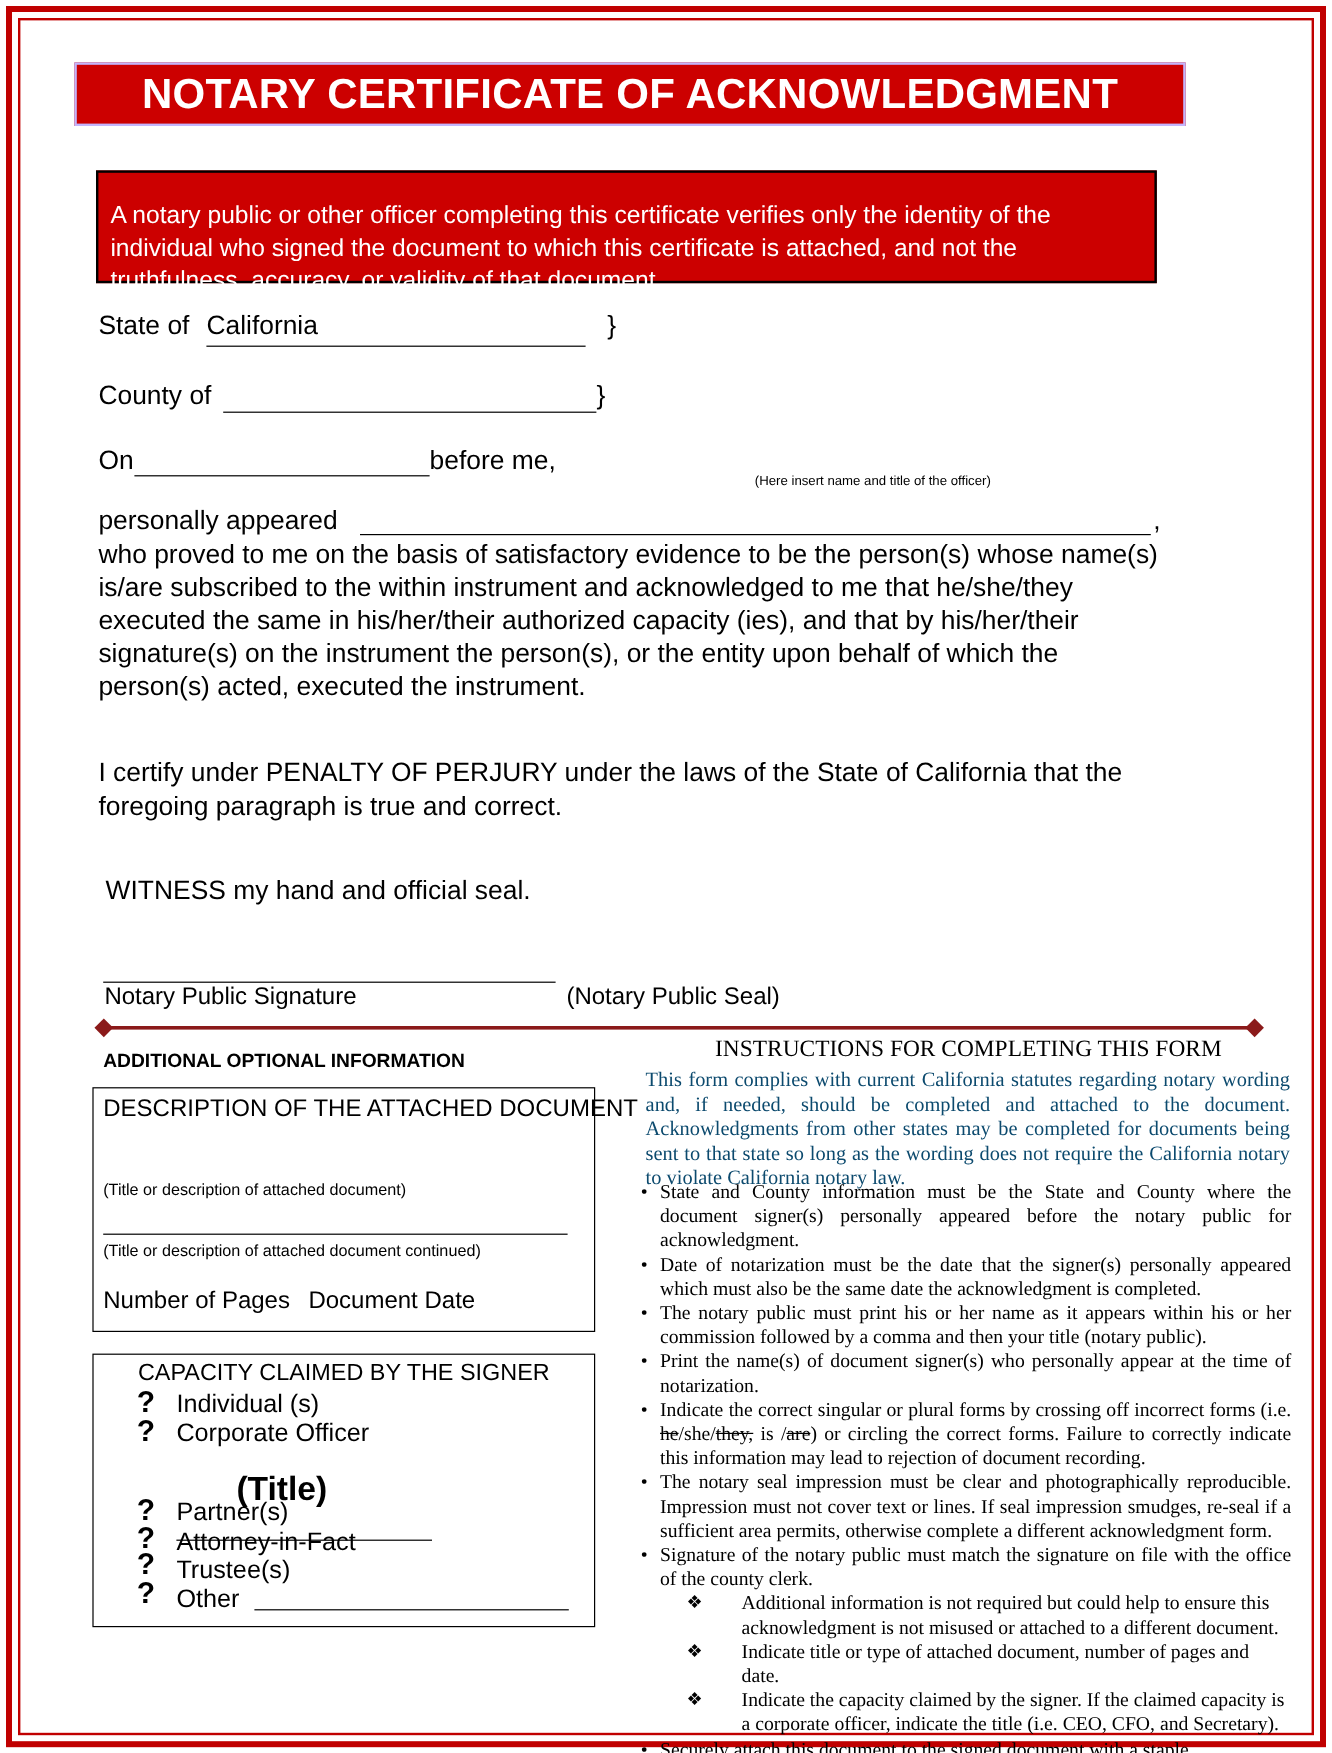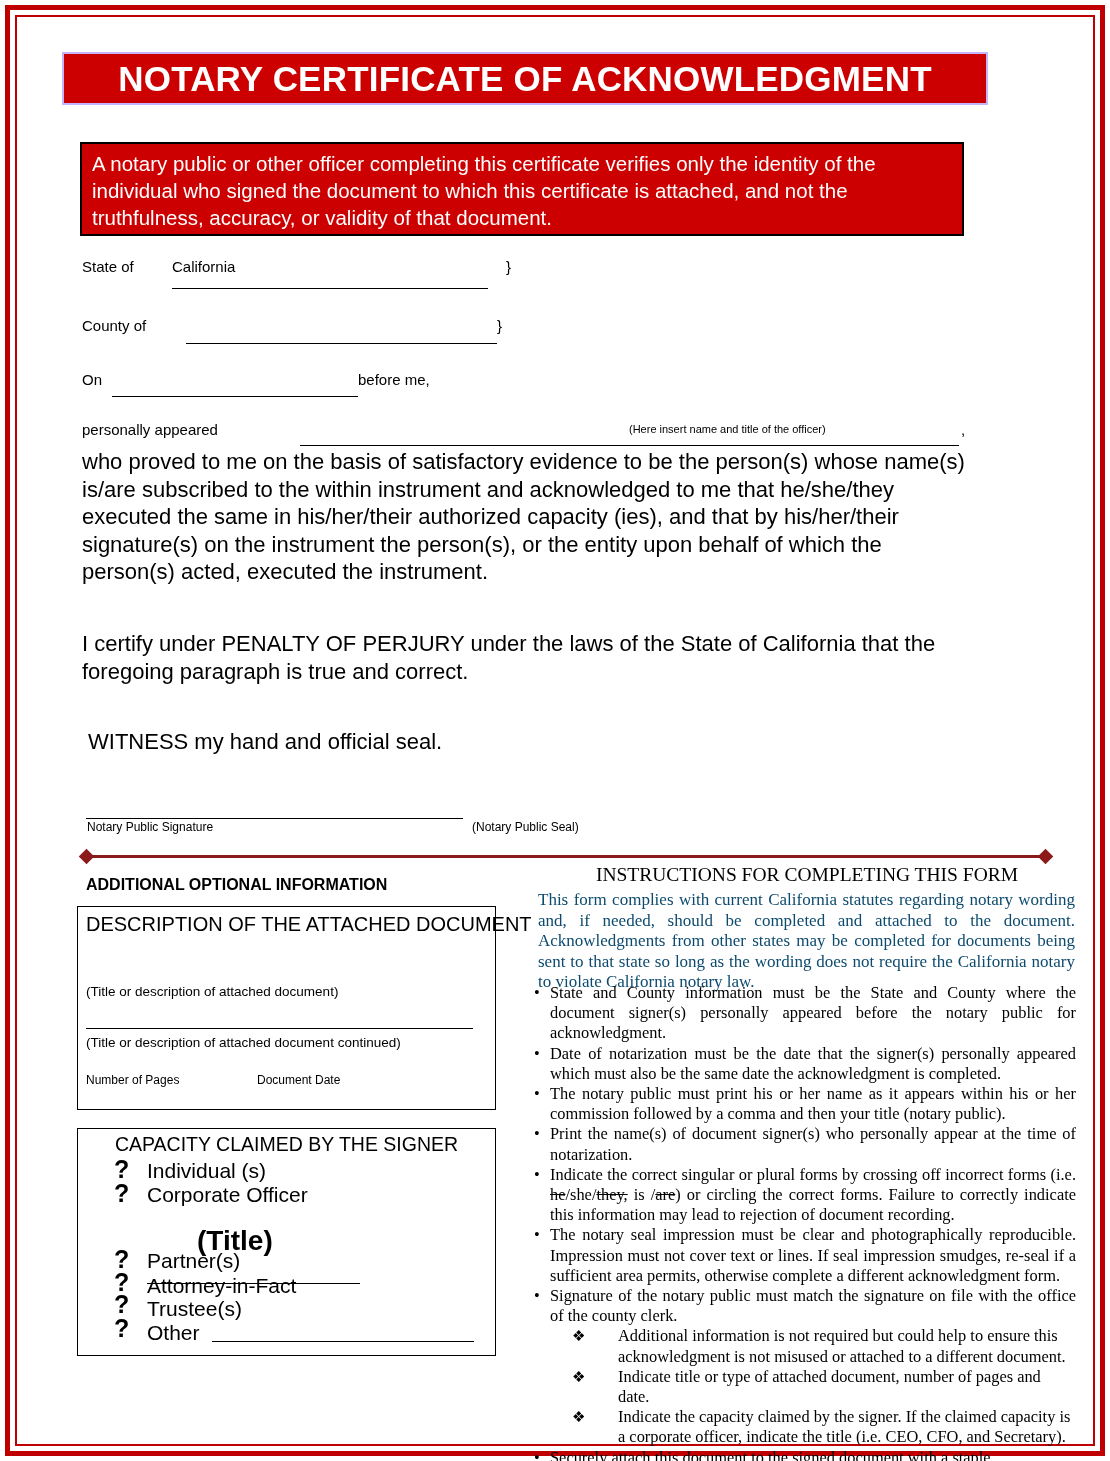--- a/index.html
+++ b/index.html
@@ -58,32 +58,32 @@
     white-space: nowrap;
   }
   
   .disclaimer {
     position: absolute;
     left: 80px; top: 142px;
     width: 884px; height: 94px;
     background: #cc0000;
     border: 2px solid #000000;
     box-sizing: border-box;
-    padding: 6px 8px 5px 10px;
+    padding: 22px 8px 5px 10px;
   }
   .disclaimer p {
     margin: 0;
     color: #ffffff;
     font-size: 20.5px;
     line-height: 27px;
   }
   
   .ftext {
     position: absolute;
-    font-size: 15px;
+    font-size: 22px;
     color: #000000;
     white-space: nowrap;
   }
   .small-note {
     position: absolute;
     font-size: 11px;
     color: #000000;
     white-space: nowrap;
   }
   .rule {
@@ -130,21 +130,21 @@
   .box {
     position: absolute;
     border: 1.6px solid #000000;
     box-sizing: border-box;
     background: #ffffff;
   }
   .box-desc { left: 77px; top: 906px; width: 419px; height: 204px; }
   .box-cap  { left: 77px; top: 1128px; width: 419px; height: 228px; }
   .lbl {
     position: absolute;
-    font-size: 12px;
+    font-size: 20px;
     color: #000000;
     white-space: nowrap;
   }
   .lbl-sm {
     position: absolute;
     font-size: 13.5px;
     color: #000000;
     white-space: nowrap;
   }
   .cap-title {
@@ -239,21 +239,21 @@
     <div class="rule-thin" style="left:172px; top:288px; width:316px;"></div>
     <span class="ftext" style="left:506px; top:258px;">}</span>
 
     <span class="ftext" style="left:82px; top:317px;">County of</span>
     <div class="rule" style="left:186px; top:343px; width:311px;"></div>
     <span class="ftext" style="left:497px; top:317px;">}</span>
 
     <span class="ftext" style="left:82px; top:371px;">On</span>
     <div class="rule" style="left:112px; top:396px; width:246px;"></div>
     <span class="ftext" style="left:358px; top:371px;">before me,</span>
-    <span class="small-note" style="left:629px; top:395px;margin-top:28px;">(Here insert name and title of the officer)</span>
+    <span class="small-note" style="left:629px; top:395px;">(Here insert name and title of the officer)</span>
 
     <span class="ftext" style="left:82px; top:421px;">personally appeared</span>
     <div class="rule" style="left:300px; top:445px; width:659px;"></div>
     <span class="ftext" style="left:961px; top:421px;">,</span>
 
     <div class="body-para" style="left:82px; top:448px; width:898px;">who proved to me on the basis of satisfactory evidence to be the person(s) whose name(s) is/are subscribed to the within instrument and acknowledged to me that he/she/they executed the same in his/her/their authorized capacity (ies), and that by his/her/their signature(s) on the instrument the person(s), or the entity upon behalf of which the person(s) acted, executed the instrument.</div>
 
     <div class="body-para" style="left:82px; top:630px; width:900px;">I certify under PENALTY OF PERJURY under the laws of the State of California that the foregoing paragraph is true and correct.</div>
 
     <div class="body-para" style="left:88px; top:728px; width:800px;">WITNESS my hand and official seal.</div>

